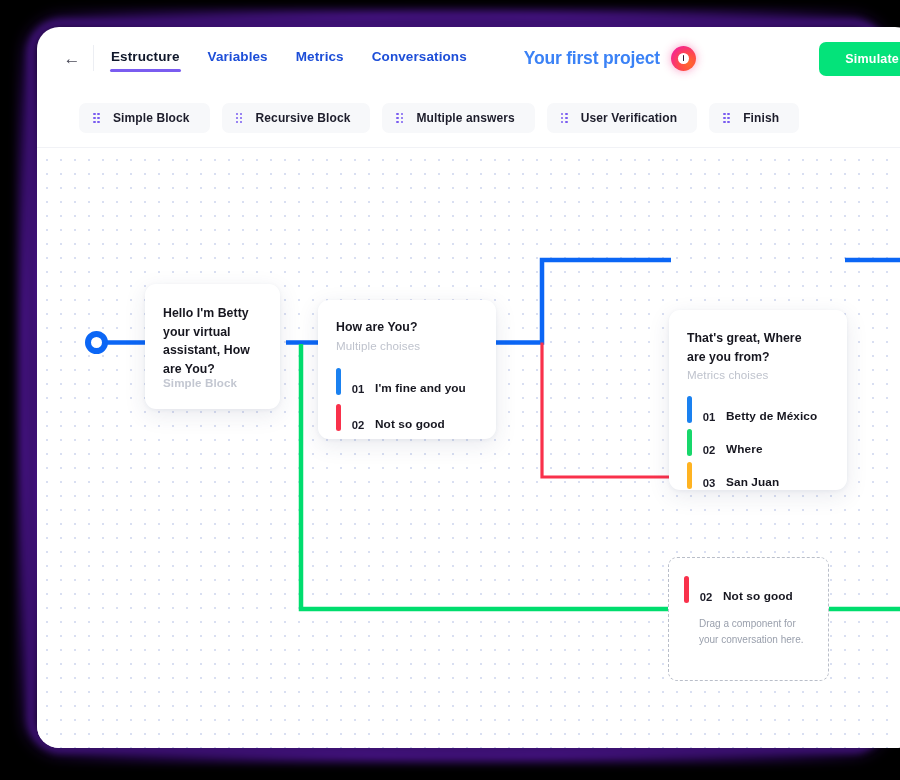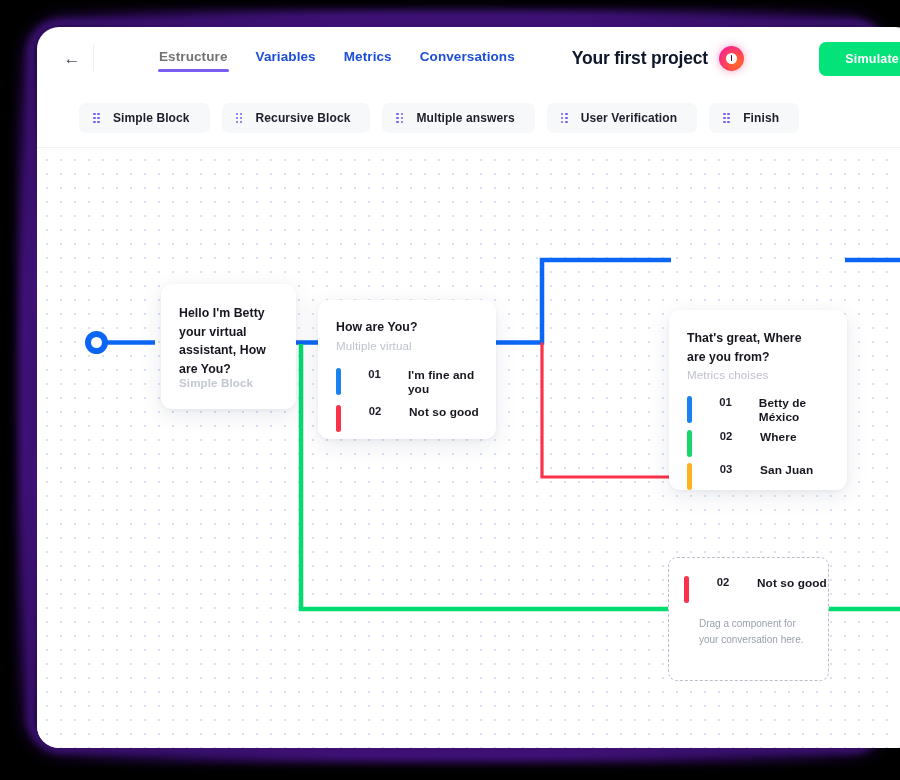--- a/index.html
+++ b/index.html
@@ -42,29 +42,29 @@
     width:34px;height:34px;display:flex;align-items:center;justify-content:center;
     color:#4a4a58;font-size:17px;line-height:1;cursor:pointer;border:0;background:transparent;
     padding:0;
   }
   .hsep{width:1px;height:26px;background:#eceef3;margin:0 10px 0 4px;}
   .tabs{display:flex;align-items:center;gap:26px;margin-left:6px;}
   .tab{
     position:relative;font-size:13.5px;font-weight:700;color:#1d4ed8;letter-spacing:.1px;
     padding:5px 1px 9px 1px;cursor:pointer;white-space:nowrap;
   }
-  .tab.active{color:#737373;margin-left:48px;}
+  .tab.active{color:#0f172a;}
   .tab.active:after{
     content:"";position:absolute;left:0;right:0;bottom:1px;height:2.5px;
     background:#7a5cf0;border-radius:2px;
   }
   .proj{
     display:flex;align-items:center;gap:11px;margin-left:56px;
   }
-  .proj-title{font-size:17.5px;font-weight:700;color:#0f172a;letter-spacing:-.2px;white-space:nowrap;}
+  .proj-title{font-size:17.5px;font-weight:700;color:#3b82f6;letter-spacing:-.2px;white-space:nowrap;}
   .proj-badge{
     width:25px;height:25px;border-radius:50%;
     background:radial-gradient(circle at 72% 70%,#ff6a2b 0%,#ff4a4a 38%,#f5268f 78%,#ef1d7d 100%);
     display:flex;align-items:center;justify-content:center;
     box-shadow:0 0 10px rgba(240,40,130,.45);
   }
   .proj-badge i{
     width:11px;height:11px;border-radius:50%;background:#fff;
     display:flex;align-items:center;justify-content:center;
   }
@@ -107,27 +107,27 @@
   }
 
   .card{
     position:absolute;background:#ffffff;border-radius:11px;
     box-shadow:0 6px 22px rgba(36,48,94,.10), 0 1px 4px rgba(36,48,94,.06);
     box-sizing:border-box;
   }
   .card-q{font-size:12.3px;font-weight:700;color:#16161f;line-height:1.52;letter-spacing:.05px;}
   .card-sub{font-size:11.6px;font-weight:500;color:#bfc3cd;margin-top:2px;letter-spacing:.1px;}
   .card-foot{font-size:11.6px;font-weight:700;color:#c3c7d1;letter-spacing:.1px;}
-  .opt{display:flex;align-items:flex-start;gap:17px;margin-top:13px;}
+  .opt{display:flex;align-items:flex-end;gap:0;margin-top:13px;}
   .opt-bar{width:5px;height:27px;border-radius:3px;flex:none;}
   .opt-num{font-size:11.3px;font-weight:700;color:#1b1b27;width:34px;text-align:center;}
   .opt-txt{font-size:11.8px;font-weight:700;color:#16161f;letter-spacing:.1px;}
 
   
-  #card1{left:124px;top:136px;width:135px;height:125px;padding:20px 18px 16px 18px;}
+  #card1{left:108px;top:136px;width:135px;height:125px;padding:20px 18px 16px 18px;}
   #card1 .card-foot{position:absolute;left:18px;bottom:20px;}
   
   #card2{left:281px;top:152px;width:178px;height:139px;padding:18px 0 0 18px;}
   
   #card3{left:632px;top:162px;width:178px;height:180px;padding:19px 0 0 18px;}
   
   #card4{
     left:631px;top:409px;width:161px;height:124px;padding:18px 0 0 15px;
     background:#fff;border:1.4px dashed #b9bec9;border-radius:9px;box-shadow:none;
   }
@@ -245,21 +245,21 @@
 
       <div class="start-node"></div>
 
       <div class="card" id="card1">
         <div class="card-q">Hello I'm Betty your virtual assistant, How are You?</div>
         <div class="card-foot">Simple Block</div>
       </div>
 
       <div class="card" id="card2">
         <div class="card-q">How are You?</div>
-        <div class="card-sub">Multiple virtual</div>
+        <div class="card-sub">Multiple choises</div>
         <div class="opt" style="margin-top:16px;">
           <span class="opt-bar" style="background:#1a81f0"></span>
           <span class="opt-num">01</span>
           <span class="opt-txt">I'm fine and you</span>
         </div>
         <div class="opt" style="margin-top:9px;">
           <span class="opt-bar" style="background:#f9314b"></span>
           <span class="opt-num">02</span>
           <span class="opt-txt">Not so good</span>
         </div>

